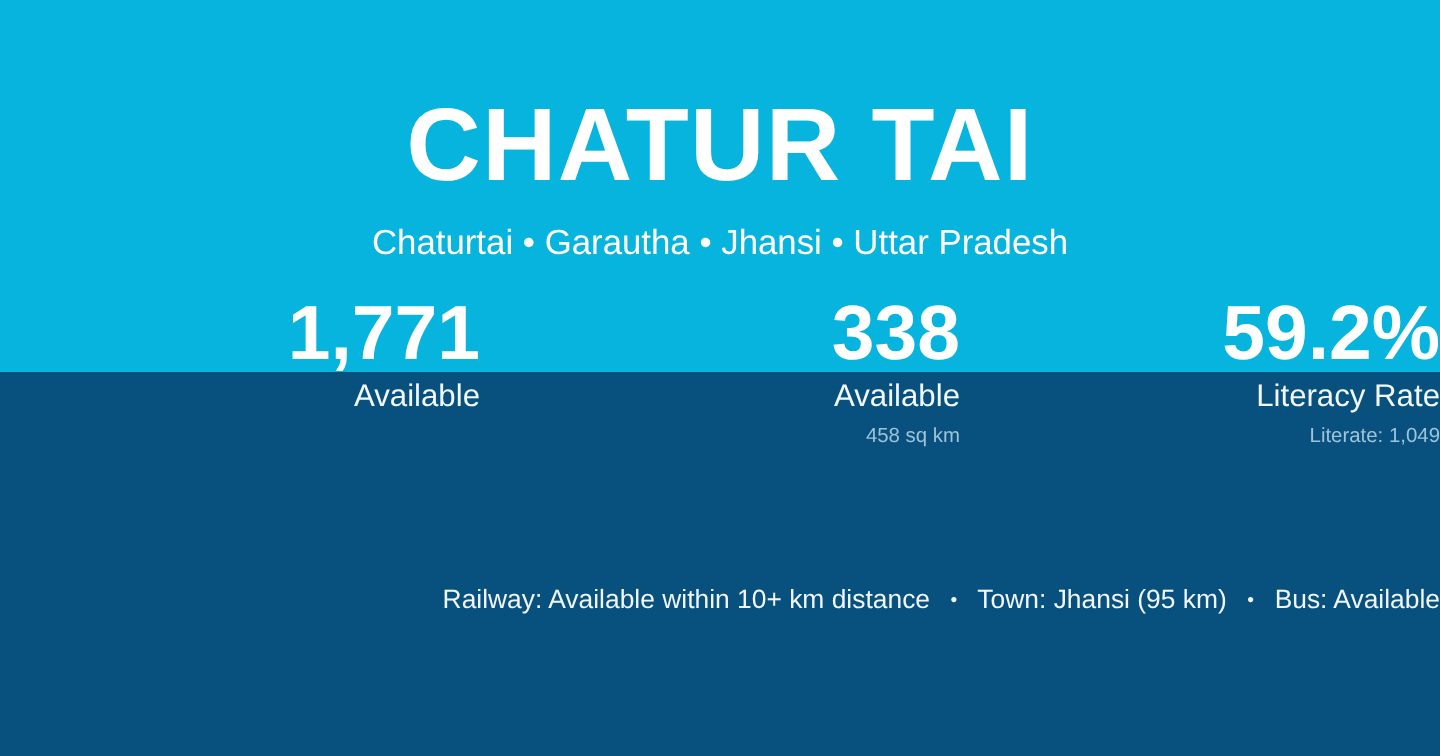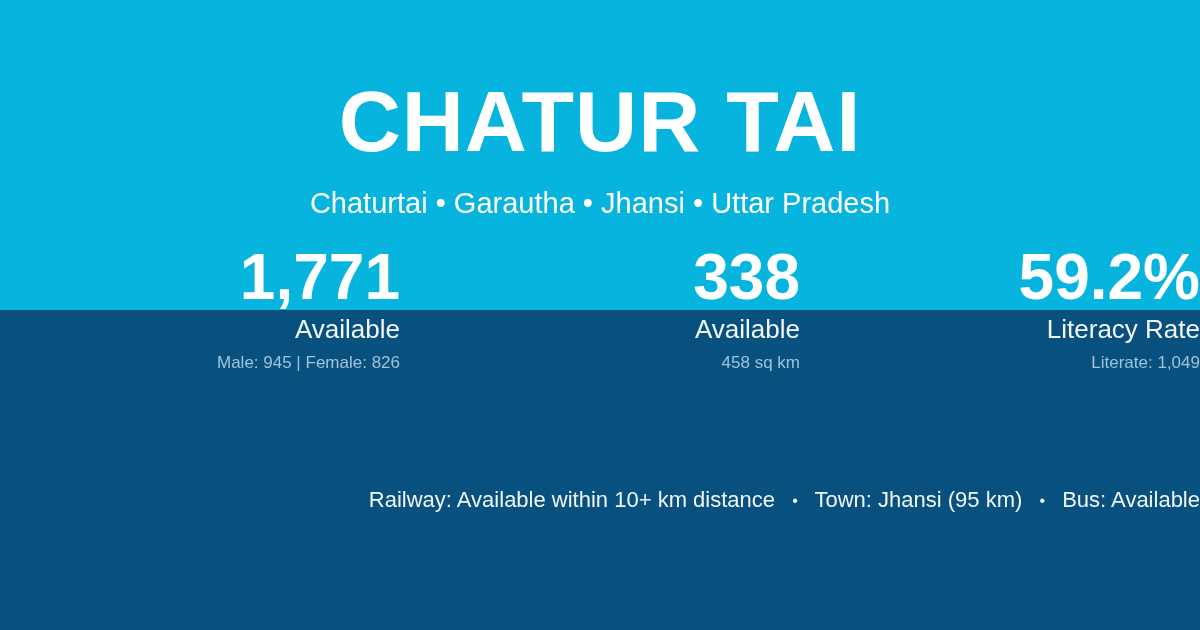--- a/index.html
+++ b/index.html
@@ -141,21 +141,20 @@
   <div class="header">
     <div class="village-title">CHATUR TAI</div>
     <div class="village-subtitle">Chaturtai • Garautha • Jhansi • Uttar Pradesh</div>
   </div>
 
   <div class="stats-row">
 
     <div class="stat-col">
       <div class="stat-value">1,771</div>
       <div class="stat-label">Available</div>
-      <div class="stat-sub">Male: 945 | Female: 826</div>
     </div>
 
     <div class="stat-col">
       <div class="stat-value">338</div>
       <div class="stat-label">Available</div>
       <div class="stat-sub">458 sq km</div>
     </div>
 
     <div class="stat-col">
       <div class="stat-value">59.2%</div>

